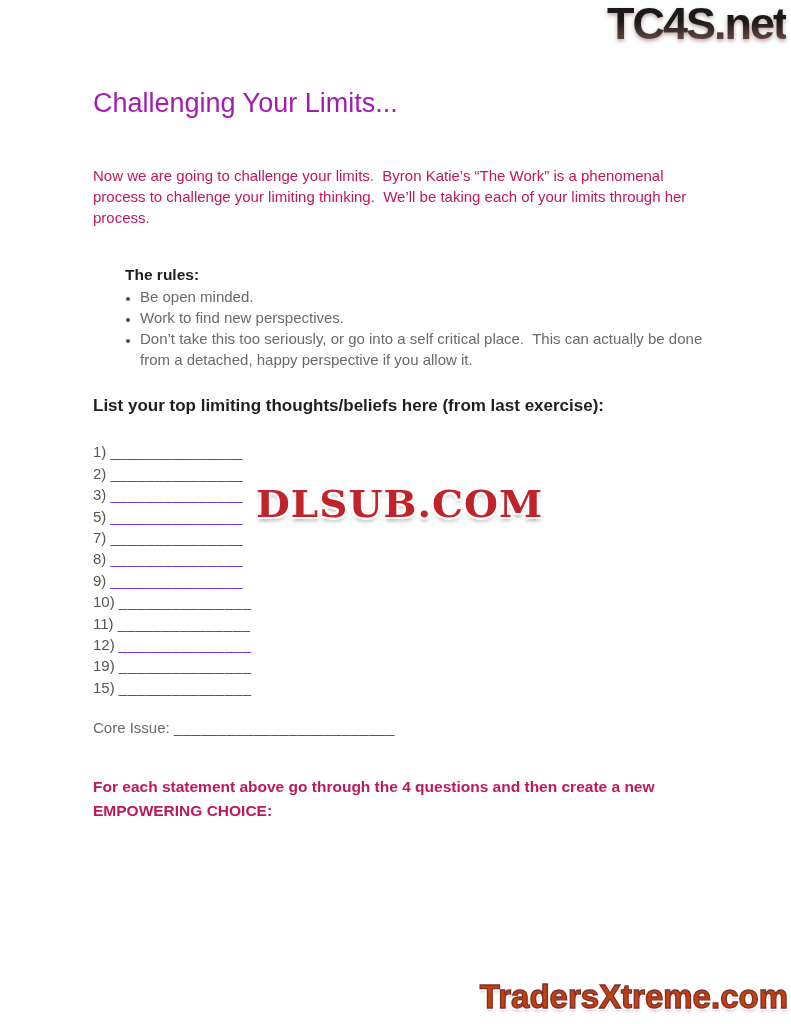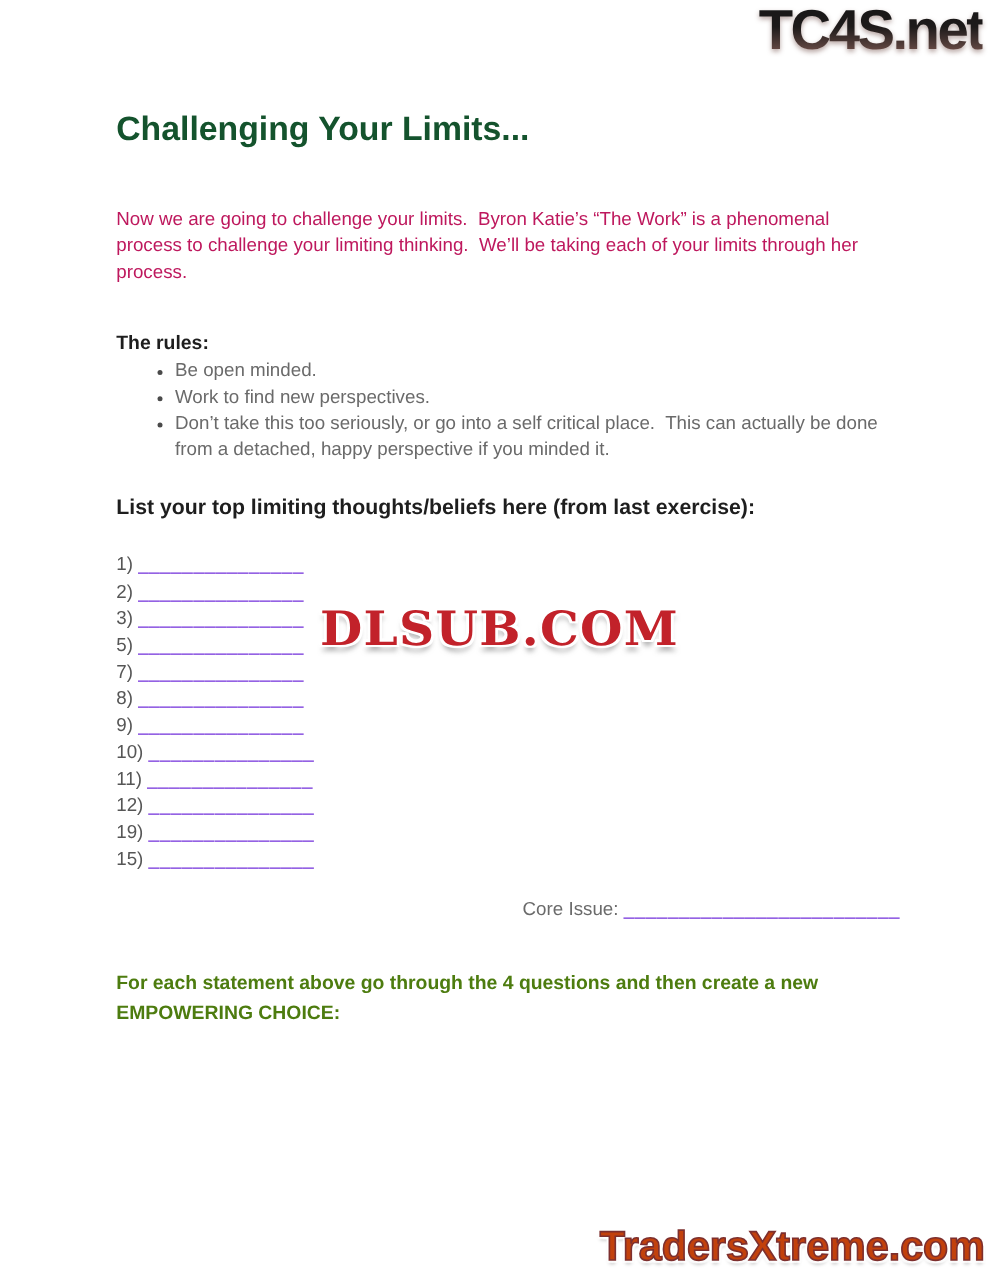--- a/index.html
+++ b/index.html
@@ -45,32 +45,32 @@
       0 3px 3px rgba(0,0,0,.25);
     white-space:nowrap;
   }
 
   
   .content {
     position:absolute; left:93px; top:0; width:627px;
   }
   .doc-title {
     margin-top:88px;
-    font-size:27px; font-weight:bold;
-    color:#14532d; letter-spacing:0;
+    font-size:27px; font-weight:normal;
+    color:#a21caf; letter-spacing:0;
   }
   .intro {
     margin-top:46px;
     font-size:15px; line-height:21.2px;
     color:#be185d;
     white-space:pre-wrap;
   }
   .rules-heading {
     margin-top:37px;
-    font-size:15.5px; font-weight:bold; color:#1e1e1e;
+    font-size:15.5px; font-weight:bold; color:#1e1e1e;margin-left:32px;
   }
   ul.rules {
     margin-top:2px;
     padding-left:47px;
     list-style:disc;
     color:#6a6a6a;
     font-size:15px; line-height:21.2px;
   }
   ul.rules li { white-space:pre-wrap; }
   ul.rules li::marker { color:#4a4a4a; font-size:12px; }
@@ -83,44 +83,44 @@
     list-style:none;
     font-size:15px; line-height:21.4px;
     color:#565656;
   }
   ol.blanks .blank, .core-line .blank {
     color:#6d28d9;
     letter-spacing:.5px;
   }
   .core-line {
     margin-top:21px;
-    font-size:15px; color:#6a6a6a;text-align:right;
+    font-size:15px; color:#6a6a6a;
   }
   .closing {
     margin-top:39px;
-    font-size:15.5px; font-weight:bold; color:#4d7c0f;
+    font-size:15.5px; font-weight:bold; color:#be185d;
     line-height:23.5px;
     width:620px;
   }
 </style>
 </head>
 <body>
 
 <div class="tc4s-logo">TC4S.net</div>
 
 <div class="content">
   <h1 class="doc-title">Challenging Your Limits...</h1>
 
   <p class="intro">Now we are going to challenge your limits.  Byron Katie’s “The Work” is a phenomenal process to challenge your limiting thinking.  We’ll be taking each of your limits through her process.</p>
 
   <h2 class="rules-heading">The rules:</h2>
   <ul class="rules">
     <li>Be open minded.</li>
     <li>Work to find new perspectives.</li>
-    <li>Don’t take this too seriously, or go into a self critical place.  This can actually be done from a detached, happy perspective if you minded it.</li>
+    <li>Don’t take this too seriously, or go into a self critical place.  This can actually be done from a detached, happy perspective if you allow it.</li>
   </ul>
 
   <h2 class="list-heading">List your top limiting thoughts/beliefs here (from last exercise):</h2>
 
   <ol class="blanks">
     <li><span class="num">1)</span> <span class="blank">_______________</span></li>
     <li><span class="num">2)</span> <span class="blank">_______________</span></li>
     <li><span class="num">3)</span> <span class="blank">_______________</span></li>
     <li><span class="num">5)</span> <span class="blank">_______________</span></li>
     <li><span class="num">7)</span> <span class="blank">_______________</span></li>

